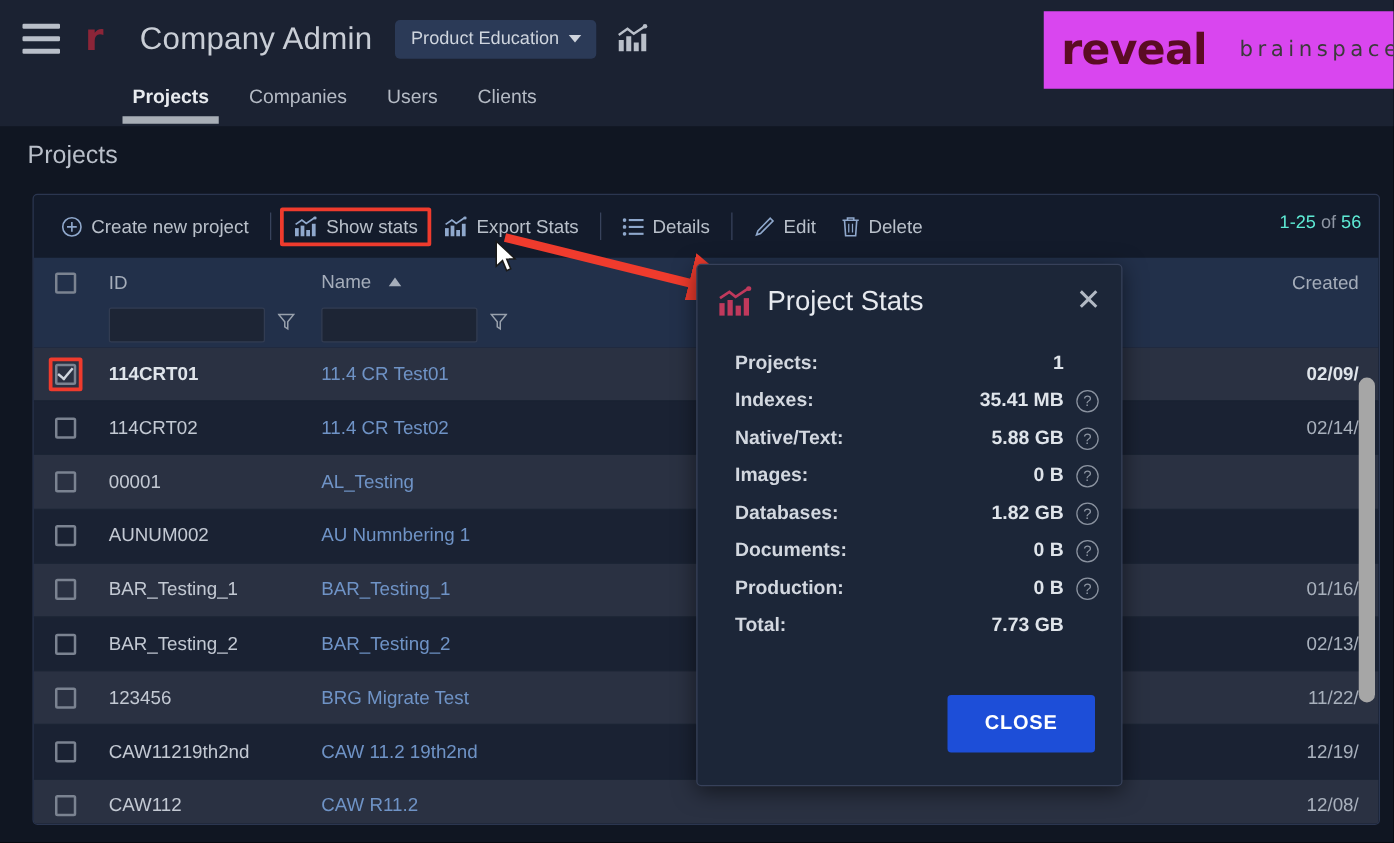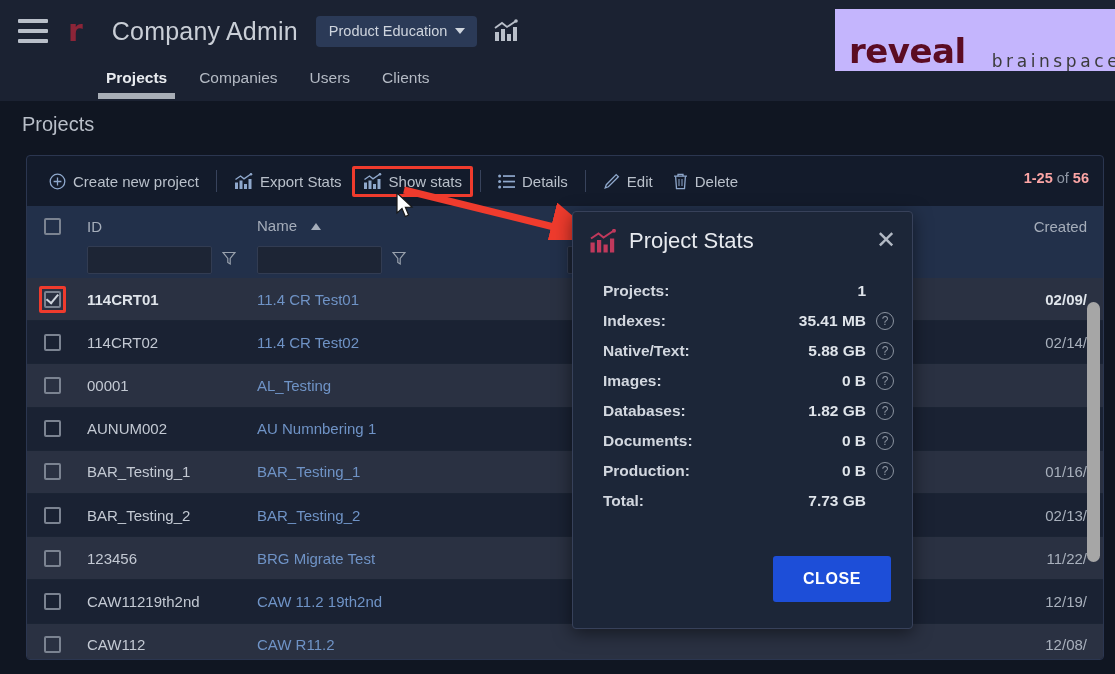--- a/index.html
+++ b/index.html
@@ -118,21 +118,21 @@
   .tb-sep { width: 1px; height: 22px; background: #38435c; margin: 0 7px; }
   .tb-highlight {
     border: 3px solid #ef3b2d;
     border-radius: 2px;
     padding: 4px 8px;
   }
   .pager {
     position: absolute; right: 14px; top: 14px;
     font-size: 14.5px; color: #8e96a3;
   }
-  .pager b { color: #fca5a5; font-weight: bold; }
+  .pager b { color: #5eead4; font-weight: normal; }
 
   
   .ic { display: inline-flex; align-items: center; justify-content: center; }
 
   
   .table-wrap {
     position: relative;
     height: 453px;
     overflow: hidden;
   }
@@ -223,21 +223,20 @@
   }
 
   
   .dialog {
     position: absolute; left: 557px; top: 211px;
     width: 341px; height: 418px;
     background: #1c2638;
     border: 1px solid #37415a;
     border-radius: 4px;
     box-shadow: 0 4px 18px rgba(0,0,0,0.5);
-    margin-left: 15px;
   }
   .dlg-head {
     display: flex; align-items: center;
     padding: 16px 16px 0 16px;
     position: relative;
   }
   .dlg-title {
     color: #e7eaef; font-size: 22px;
     margin-left: 12px;
   }
@@ -283,22 +282,22 @@
     padding: 14px 30px;
     border: none; border-radius: 3px;
     cursor: pointer;
     font-family: "Liberation Sans", sans-serif;
   }
 
   
   .brand {
     position: absolute; right: 0px; top: 9px;
     width: 280px; height: 62px;
-    background: #c4b5fd;
-    display: flex; align-items: flex-end;
+    background: #d946ef;
+    display: flex; align-items: center;
     padding-left: 14px;
   }
   .brand-reveal {
     color: #5b0c23;
     font-size: 34px; font-weight: bold;
     font-family: "DejaVu Sans", sans-serif;
     letter-spacing: -0.5px;
   }
   .brand-div { width: 2px; height: 40px; background: #6d6d6d; margin: 0 13px; }
   .brand-brain {
@@ -370,47 +369,47 @@
         <span class="ic">
           <svg width="17" height="17" viewBox="0 0 17 17">
             <circle cx="8.5" cy="8.5" r="7.3" stroke="#8fa8cc" stroke-width="1.3" fill="none"></circle>
             <path d="M8.5 4.6 V12.4 M4.6 8.5 H12.4" stroke="#8fa8cc" stroke-width="1.3"></path>
           </svg>
         </span>
         <span>Create new project</span>
       </div>
 
       <div class="tb-sep"></div>
+
+      <div class="tb-btn tb-highlight">
+        <span class="ic">
+          <svg width="19" height="17" viewBox="0 0 19 17">
+            <path d="M1.5 6.5 L6.5 3 L10 5.8 L17 1" stroke="#8fa8cc" stroke-width="1.4" fill="none"></path>
+            <circle cx="17" cy="1.3" r="1.3" fill="#8fa8cc"></circle>
+            <rect x="1" y="9.5" width="3" height="6.5" fill="#8fa8cc"></rect>
+            <rect x="5.5" y="7.5" width="3" height="8.5" fill="#8fa8cc"></rect>
+            <rect x="10" y="11" width="3" height="5" fill="#8fa8cc"></rect>
+            <rect x="14.5" y="6" width="3" height="10" fill="#8fa8cc"></rect>
+          </svg>
+        </span>
+        <span>Show stats</span>
+      </div>
 
       <div class="tb-btn">
         <span class="ic">
           <svg width="19" height="17" viewBox="0 0 19 17">
             <path d="M1.5 6.5 L6.5 3 L10 5.8 L17 1" stroke="#8fa8cc" stroke-width="1.4" fill="none"></path>
             <circle cx="17" cy="1.3" r="1.3" fill="#8fa8cc"></circle>
             <rect x="1" y="9.5" width="3" height="6.5" fill="#8fa8cc"></rect>
             <rect x="5.5" y="7.5" width="3" height="8.5" fill="#8fa8cc"></rect>
             <rect x="10" y="11" width="3" height="5" fill="#8fa8cc"></rect>
             <rect x="14.5" y="6" width="3" height="10" fill="#8fa8cc"></rect>
           </svg>
         </span>
         <span>Export Stats</span>
-      </div>
-
-      <div class="tb-btn tb-highlight">
-        <span class="ic">
-          <svg width="19" height="17" viewBox="0 0 19 17">
-            <path d="M1.5 6.5 L6.5 3 L10 5.8 L17 1" stroke="#8fa8cc" stroke-width="1.4" fill="none"></path>
-            <circle cx="17" cy="1.3" r="1.3" fill="#8fa8cc"></circle>
-            <rect x="1" y="9.5" width="3" height="6.5" fill="#8fa8cc"></rect>
-            <rect x="5.5" y="7.5" width="3" height="8.5" fill="#8fa8cc"></rect>
-            <rect x="10" y="11" width="3" height="5" fill="#8fa8cc"></rect>
-            <rect x="14.5" y="6" width="3" height="10" fill="#8fa8cc"></rect>
-          </svg>
-        </span>
-        <span>Show stats</span>
       </div>
 
       <div class="tb-sep"></div>
 
       <div class="tb-btn">
         <span class="ic">
           <svg width="17" height="15" viewBox="0 0 17 15">
             <circle cx="1.6" cy="2" r="1.5" fill="#8fa8cc"></circle>
             <circle cx="1.6" cy="7.5" r="1.5" fill="#8fa8cc"></circle>
             <circle cx="1.6" cy="13" r="1.5" fill="#8fa8cc"></circle>

